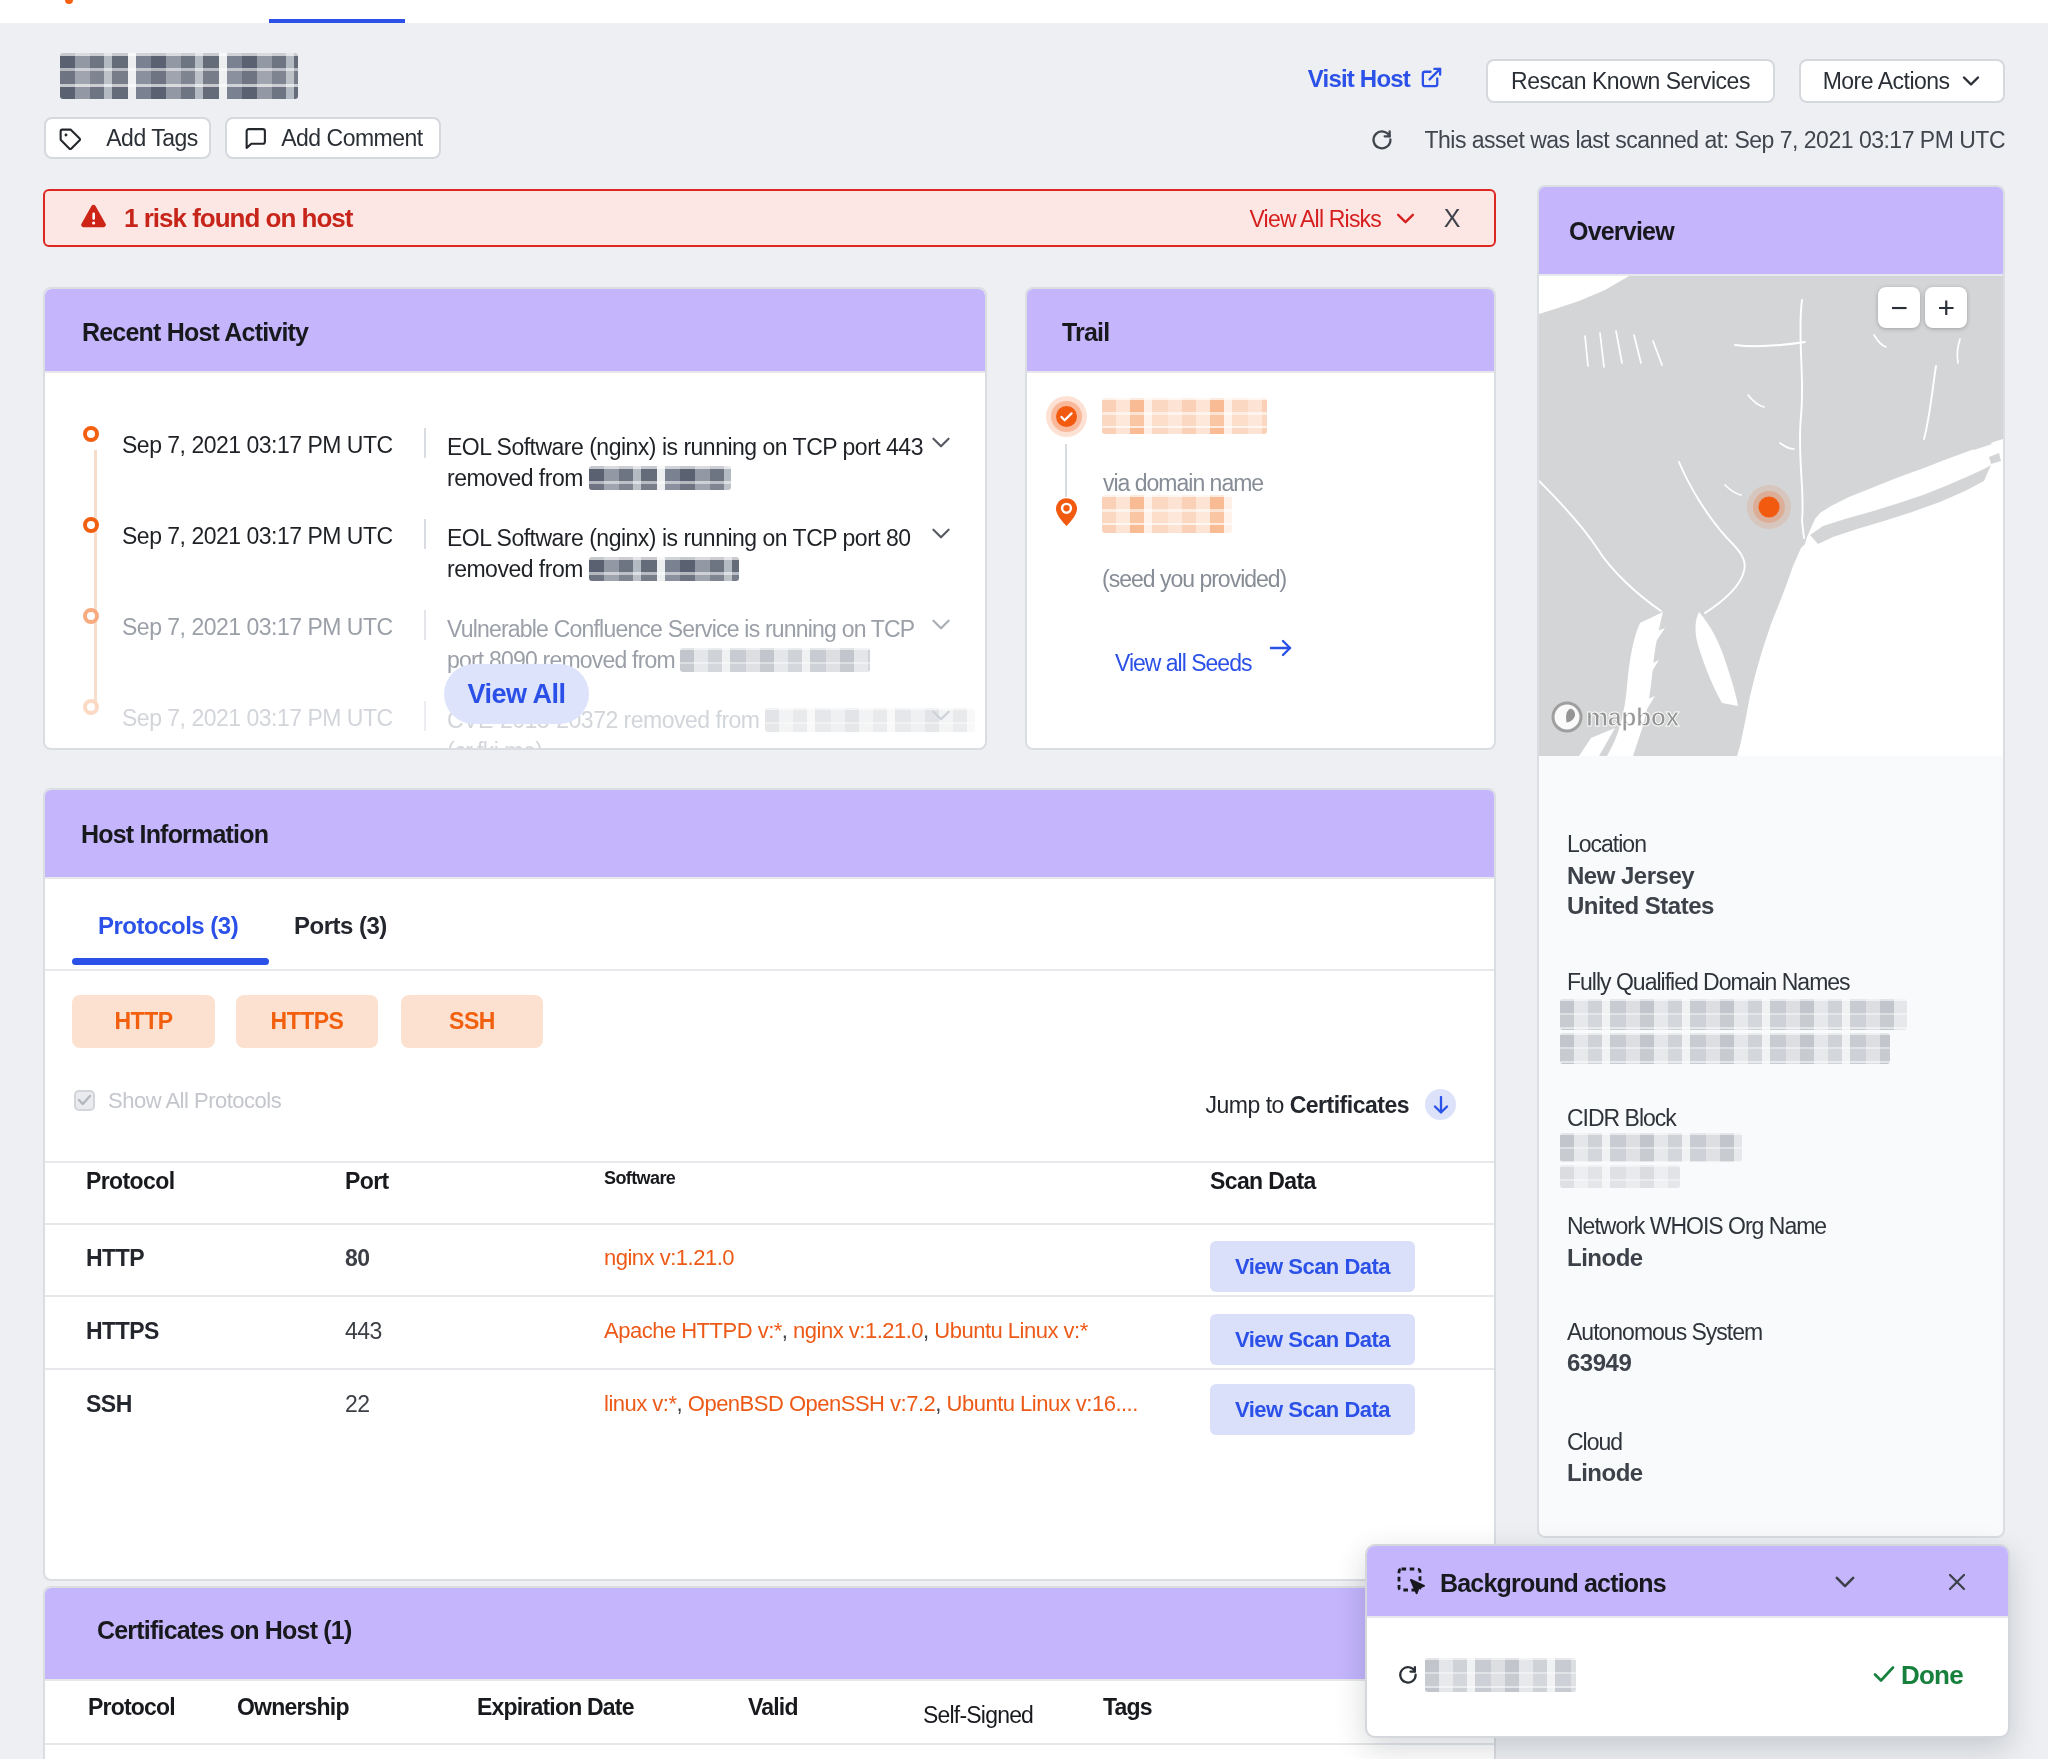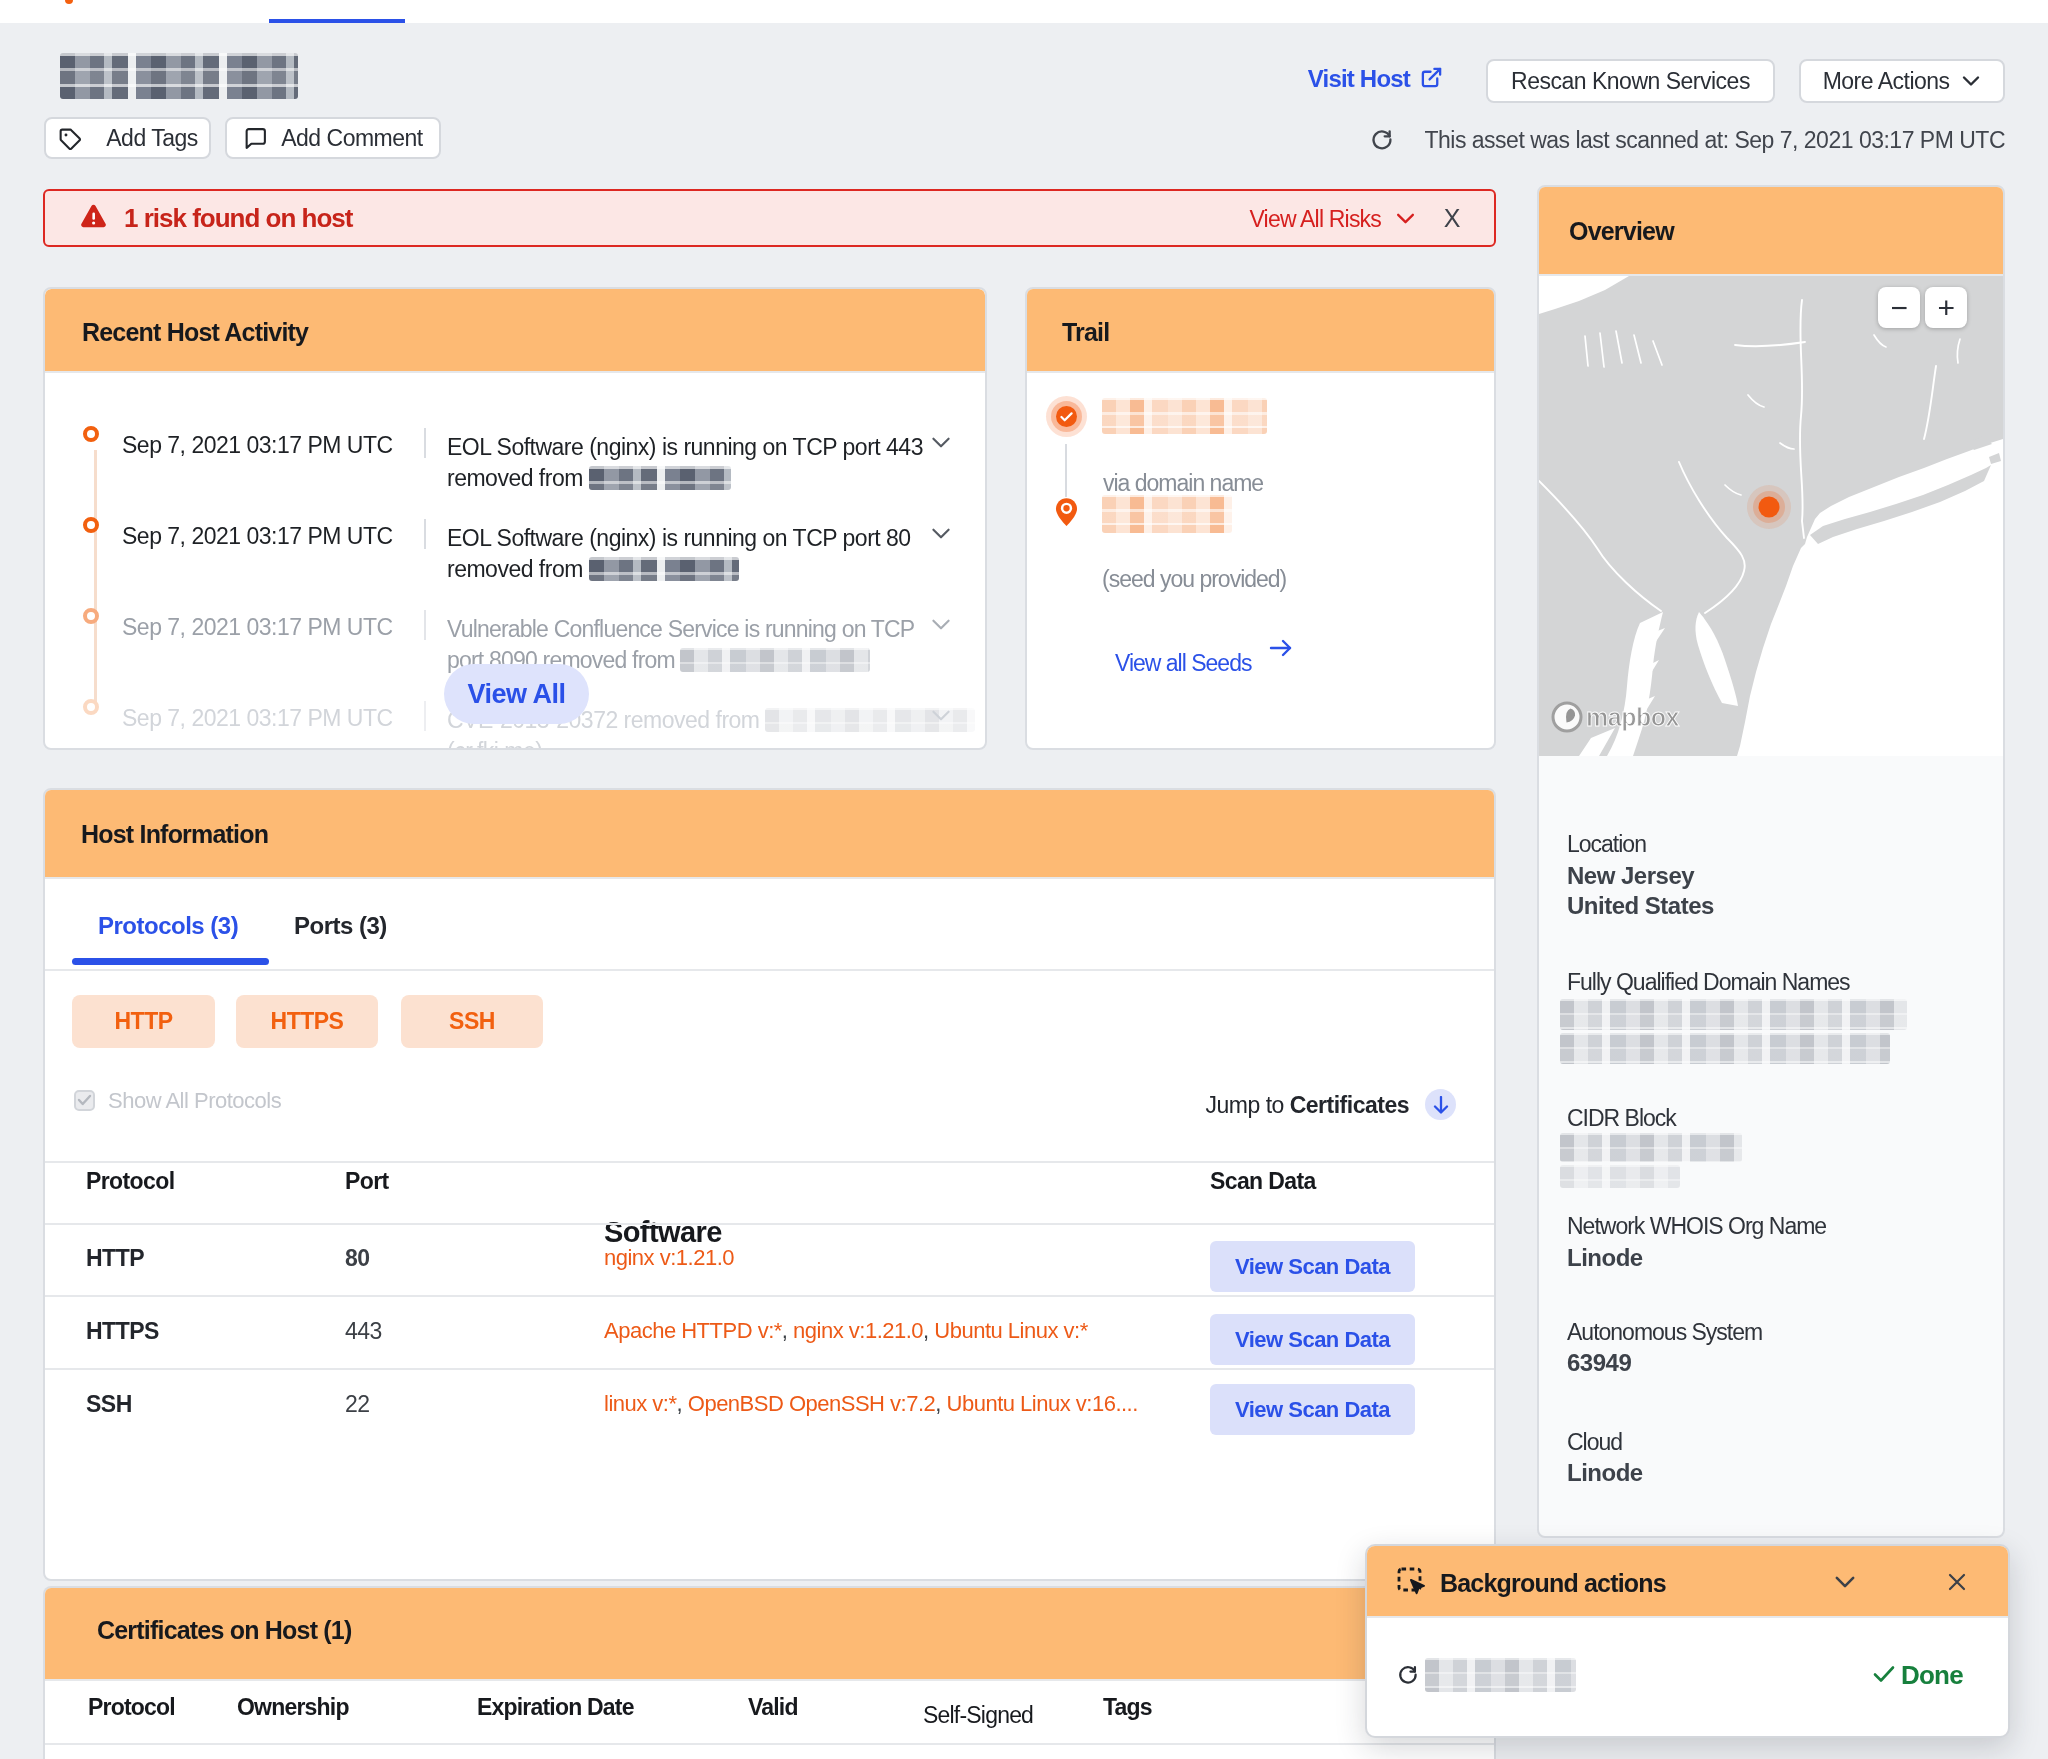--- a/index.html
+++ b/index.html
@@ -1,20 +1,20 @@
 <!DOCTYPE html>
 <html><head>
 <meta charset="utf-8">
 <style>
   * { margin:0; padding:0; box-sizing:border-box; }
   html,body { width:2048px; height:1759px; }
   body { font-family:"Liberation Sans", sans-serif; background:#edeff2; position:relative; overflow:hidden; color:#1e2125; letter-spacing:-0.5px; }
   .abs { position:absolute; }
   .card { position:absolute; background:#fff; border:2px solid #dadde2; border-radius:8px; }
-  .chd { background:#fdba74; border-bottom:2px solid #e6e8eb; border-radius:6px 6px 0 0; }
+  .chd { background:#c4b5fd; border-bottom:2px solid #e6e8eb; border-radius:6px 6px 0 0; }
   .ctitle { font-weight:bold; font-size:25px; color:#17191d; letter-spacing:-0.8px; }
   .btn { position:absolute; background:#fff; border:2px solid #d5d8dd; border-radius:8px; display:flex; align-items:center; justify-content:center; font-size:23px; color:#2b2f36; }
   .orange { color:#ed5a17; }
   .mosaic-d { background-image:
       repeating-linear-gradient(180deg, rgba(255,255,255,.65) 0 3px, rgba(255,255,255,0) 3px 15px, rgba(255,255,255,.55) 15px 18px, rgba(255,255,255,.12) 18px 31px),
       repeating-linear-gradient(90deg, #5a6170 0 15px, #9298a4 15px 30px, #6d7482 30px 44px, #b4bac2 44px 52px, #646b79 52px 68px, #eceef0 68px 76px, #7a8190 76px 91px);
     border-radius:3px; }
   .mosaic-g { background-image:
       repeating-linear-gradient(180deg, rgba(255,255,255,.55) 0 2px, rgba(255,255,255,0) 2px 14px, rgba(255,255,255,.45) 14px 16px, rgba(255,255,255,.1) 16px 28px),
       repeating-linear-gradient(90deg, #c2c5cb 0 14px, #e4e6e9 14px 28px, #cfd2d7 28px 42px, #f0f1f3 42px 50px, #c8ccd2 50px 66px, #dcdee2 66px 80px);
@@ -154,21 +154,21 @@
   <div class="abs" style="left:63px;top:298px;font-size:22px;color:#c3c6cc;">Show All Protocols</div>
   <div class="abs" style="right:85px;top:302px;font-size:23px;color:#23262c;">Jump to <b>Certificates</b></div>
   <div class="abs" style="left:1380px;top:299px;width:31px;height:31px;border-radius:50%;background:#dde2fb;"></div>
   <svg class="abs" style="left:1388px;top:306px;" width="16" height="18" viewBox="0 0 16 18" fill="none" stroke="#2b51e8" stroke-width="2.3" stroke-linecap="round" stroke-linejoin="round">
       <path d="M8 1v15"></path>
       <path d="M2 10.5 8 16.5 14 10.5"></path>
     </svg>
   <div class="abs" style="left:0;top:371px;width:1449px;height:2px;background:#e6e8eb;"></div>
   <div class="abs" style="left:41px;top:378px;font-size:23px;font-weight:bold;letter-spacing:-0.6px;color:#17191d;">Protocol</div>
   <div class="abs" style="left:300px;top:378px;font-size:23px;font-weight:bold;letter-spacing:-0.6px;color:#17191d;">Port</div>
-  <div class="abs" style="left:559px;top:378px;font-size:29px;font-weight:bold;letter-spacing:-0.6px;color:#17191d;margin-top:48px;">Software</div>
+  <div class="abs" style="left:559px;top:378px;font-size:18px;font-weight:bold;letter-spacing:-0.6px;color:#17191d;">Software</div>
   <div class="abs" style="left:1165px;top:378px;font-size:23px;font-weight:bold;letter-spacing:-0.6px;color:#17191d;">Scan Data</div>
   <div class="abs" style="left:0;top:433px;width:1449px;height:2px;background:#e6e8eb;"></div>
   <div class="abs" style="left:41px;top:455px;font-size:23px;font-weight:bold;color:#23262c;">HTTP</div>
   <div class="abs" style="left:300px;top:455px;font-size:23px;color:#3c4046;font-weight:bold;">80</div>
   <div class="abs orange" style="left:559px;top:455px;font-size:22px;">nginx v:1.21.0</div>
   <div class="abs" style="left:1165px;top:451px;width:205px;height:51px;border-radius:6px;background:#dbe0fa;display:flex;align-items:center;justify-content:center;font-size:22px;font-weight:bold;letter-spacing:-0.5px;color:#2b51e8;">View Scan Data</div>
   <div class="abs" style="left:0;top:505px;width:1449px;height:2px;background:#e6e8eb;"></div>
   <div class="abs" style="left:41px;top:528px;font-size:23px;font-weight:bold;color:#23262c;">HTTPS</div>
   <div class="abs" style="left:300px;top:528px;font-size:23px;color:#3c4046;">443</div>
   <div class="abs" style="left:559px;top:528px;font-size:22px;color:#3c4046;"><span class="orange">Apache HTTPD v:*</span>, <span class="orange">nginx v:1.21.0</span>, <span class="orange">Ubuntu Linux v:*</span></div>

